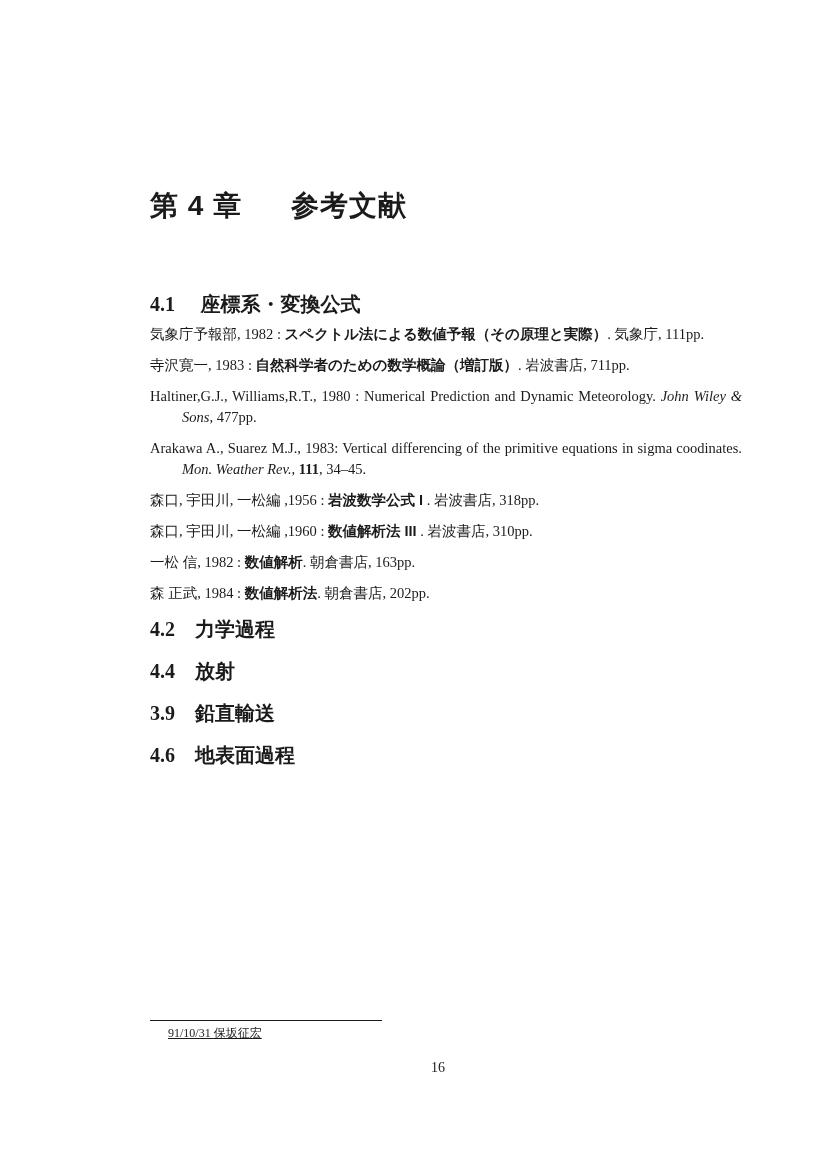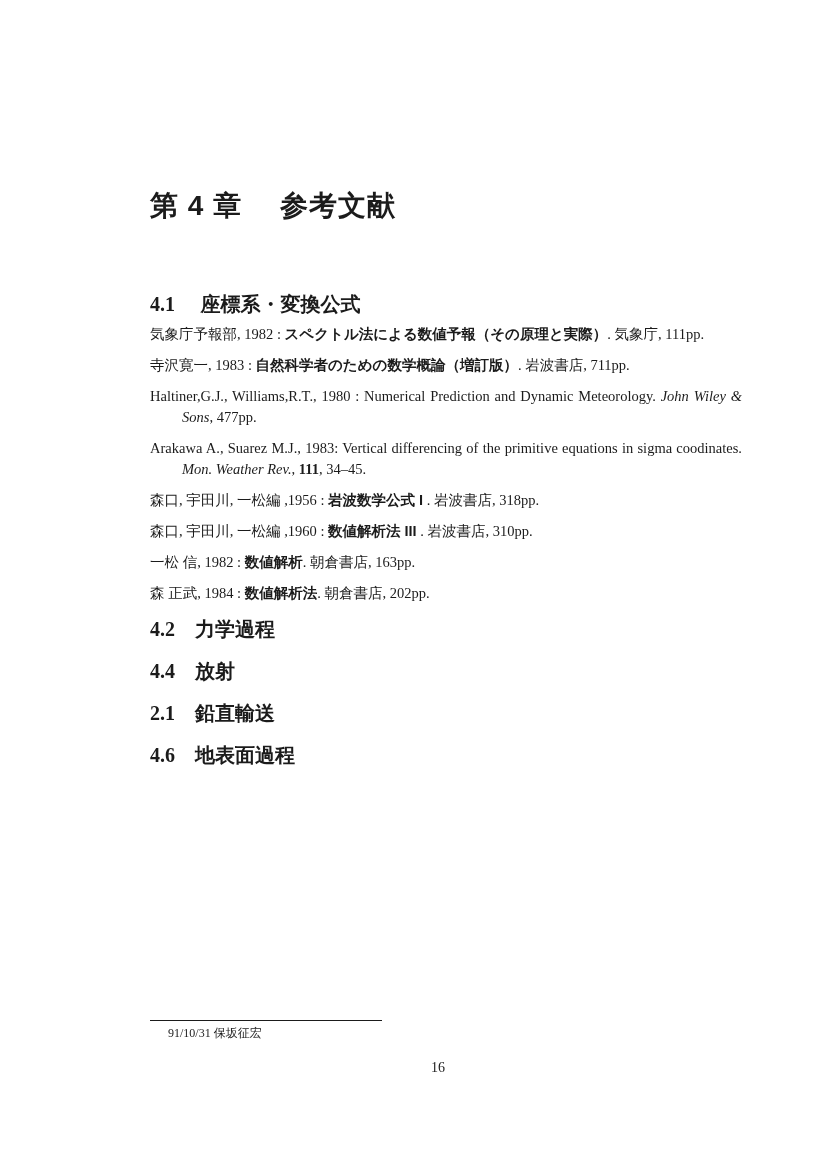--- a/index.html
+++ b/index.html
@@ -20,21 +20,21 @@
     width: 592px;
   }
   h1.chapter {
     margin: 190px 0 0 0;
     font-size: 28px;
     line-height: 32px;
     font-weight: bold;
     font-family: "Liberation Sans", "DejaVu Sans", sans-serif;
     letter-spacing: 1px;
   }
-  h1.chapter .chap-num { margin-right: 29px; }
+  h1.chapter .chap-num { margin-right: 40px; }
   h2.section {
     margin: 70px 0 0 0;
     font-size: 20px;
     line-height: 24px;
     font-weight: bold;
     font-family: "Liberation Sans", "DejaVu Sans", sans-serif;
   }
   .sec-num {
     font-family: "Liberation Serif", "DejaVu Serif", serif;
     margin-right: 20px;
@@ -65,20 +65,21 @@
     width: 232px;
     height: 1px;
     background: #1b1b1b;
   }
   .footnote {
     position: absolute;
     left: 168px;
     top: 1025px;
     font-size: 12px;
     line-height: 16px;
+    text-decoration: underline;
   }
   .page-number {
     position: absolute;
     left: 142px;
     top: 1060px;
     width: 592px;
     text-align: center;
     font-size: 14px;
   }
 </style>
@@ -105,21 +106,21 @@
         <p class="ref"><span class="seg-normal">Arakawa A., Suarez M.J., 1983: Vertical differencing of the primitive equations in sigma coodinates. </span><span class="seg-italic">Mon. Weather Rev.</span><span class="seg-normal">, </span><span class="seg-bold">111</span><span class="seg-normal">, 34–45.</span></p>
         <p class="ref"><span class="seg-normal">森口, 宇田川, 一松編 ,1956 : </span><span class="seg-gothic">岩波数学公式 I</span><span class="seg-normal"> . 岩波書店, 318pp.</span></p>
         <p class="ref"><span class="seg-normal">森口, 宇田川, 一松編 ,1960 : </span><span class="seg-gothic">数値解析法 III</span><span class="seg-normal"> . 岩波書店, 310pp.</span></p>
         <p class="ref"><span class="seg-normal">一松 信, 1982 : </span><span class="seg-gothic">数値解析</span><span class="seg-normal">. 朝倉書店, 163pp.</span></p>
         <p class="ref"><span class="seg-normal">森 正武, 1984 : </span><span class="seg-gothic">数値解析法</span><span class="seg-normal">. 朝倉書店, 202pp.</span></p>
       </div>
 
     <div class="heading-list">
         <h2 class="section"><span class="sec-num">4.2</span><span>力学過程</span></h2>
         <h2 class="section"><span class="sec-num">4.4</span><span>放射</span></h2>
-        <h2 class="section"><span class="sec-num">2.1</span><span>鉛直輸送</span></h2>
+        <h2 class="section"><span class="sec-num">3.9</span><span>鉛直輸送</span></h2>
         <h2 class="section"><span class="sec-num">4.6</span><span>地表面過程</span></h2>
       </div>
 
   </div>
 
   <div class="footnote-rule"></div>
   <div class="footnote">91/10/31 保坂征宏</div>
   <div class="page-number">16</div>
 </div>
 

